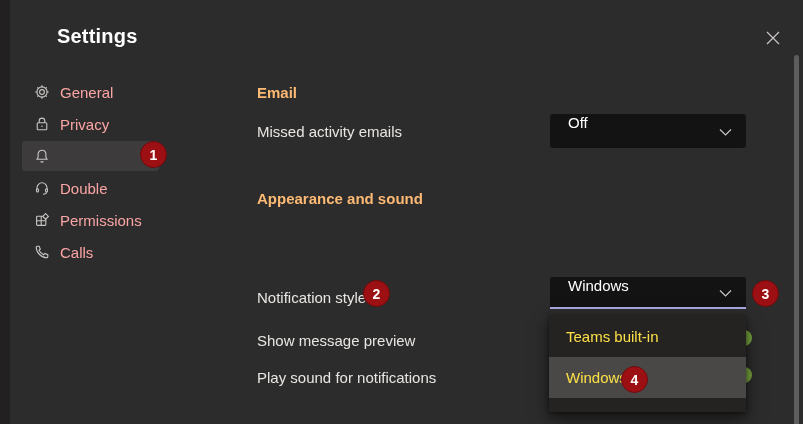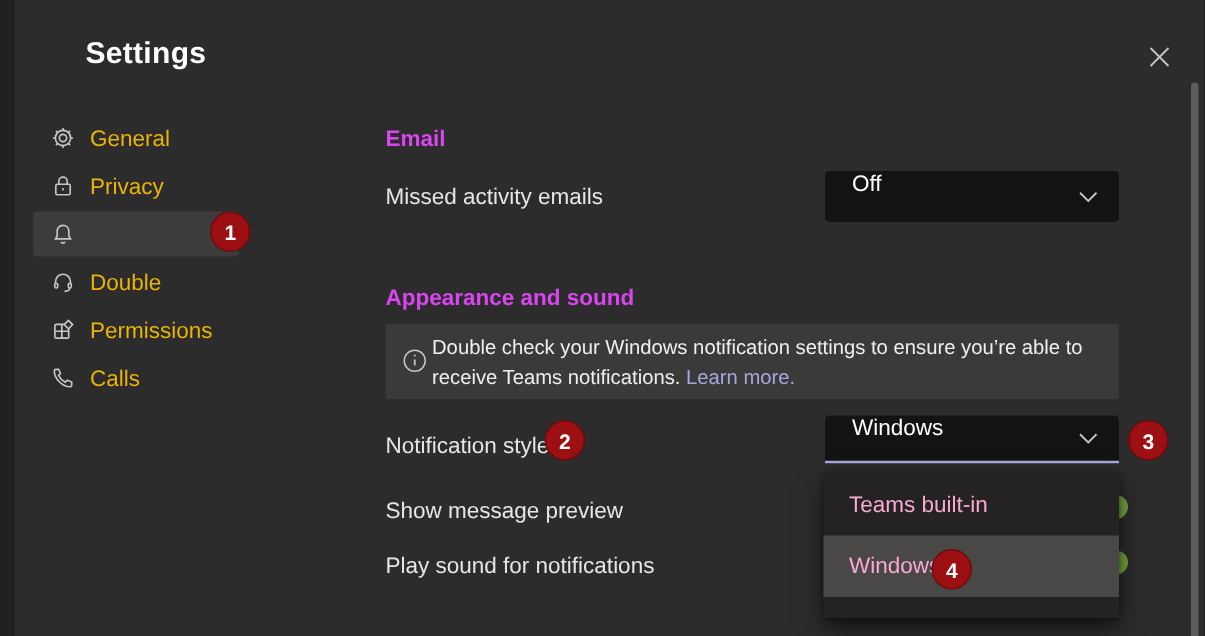--- a/index.html
+++ b/index.html
@@ -33,33 +33,33 @@
 
   
   .side-item {
     left: 22px; width: 137px; height: 30px;
     display: flex; align-items: center;
     padding-left: 11px; border-radius: 3px; cursor: pointer;
   }
   .side-item.selected { background: #3d3b3b; }
   .side-item .icn { width: 17px; height: 17px; margin-right: 10px; display: flex; align-items: center; justify-content: center; }
   .side-item .icn svg { stroke: #c8c6c4; fill: none; stroke-width: 1.1; }
-  .side-item .lbl { font-size: 15px; color: #eab308; white-space: nowrap; }
+  .side-item .lbl { font-size: 15px; color: #fca5a5; white-space: nowrap; }
 
   
   .badge {
     width: 27px; height: 27px; border-radius: 50%;
     background: #9c1013; border: 1px solid #6f0a0d;
     color: #ffffff; font-size: 14px; font-weight: 600;
     display: flex; align-items: center; justify-content: center;
     z-index: 6;
   }
 
   
-  .section-heading { left: 257px; font-size: 15px; font-weight: 700; color: #d946ef; }
+  .section-heading { left: 257px; font-size: 15px; font-weight: 700; color: #fdba74; }
   .row-label { left: 257px; font-size: 15px; color: #e8e6e3; text-align: center; }
 
   .select-box {
     left: 550px; width: 196px; height: 34px;
     background: #141313; border: none; border-radius: 3px;
     display: flex; cursor: pointer;
     color: #ffffff; font-size: 15px; font-family: inherit;
   }
   .select-box .val { margin-left: 18px; }
   .select-box .chev { position: absolute; right: 14px; top: 50%; transform: translateY(-50%); }
@@ -84,21 +84,21 @@
     z-index: 1;
   }
 
   .menu {
     left: 549px; top: 315px; width: 197px; height: 97px;
     background: #242322; z-index: 4;
     box-shadow: 0 7px 16px rgba(0,0,0,.55), 0 1px 4px rgba(0,0,0,.4);
   }
   .menu-opt {
     width: 100%; height: 41px; display: flex; align-items: center;
-    padding-left: 17px; font-size: 15px; color: #f9a8d4; cursor: pointer;
+    padding-left: 17px; font-size: 15px; color: #fde047; cursor: pointer;
   }
   .menu-opt:first-child { height: 42px; }
   .menu-opt.highlight { background: #4a4846; }
 </style>
 </head>
 <body>
 
 <div class="screen">
 
   <div class="abs left-strip"></div>
@@ -184,34 +184,20 @@
     <span class="val">Off</span>
     <span class="chev">
       <svg width="13" height="8" viewBox="0 0 13 8">
           <path d="M1 1l5.5 5.5L12 1" stroke-width="1.2"></path>
         </svg>
     </span>
   </div>
 
   <div class="abs section-heading" style="top:190px">Appearance and sound</div>
 
-  <div class="abs banner">
-    <span class="info-icn">
-      <svg width="17" height="17" viewBox="0 0 17 17">
-          <circle cx="8.5" cy="8.5" r="7"></circle>
-          <path d="M8.5 7.6v4" stroke-width="1.2"></path>
-          <circle cx="8.5" cy="5" r="0.7" fill="#c8c6c4" stroke="none"></circle>
-        </svg>
-    </span>
-    <div class="txt">
-      <span>Double check your Windows notification settings to ensure you’re able to receive</span>
-      <span>Teams notifications.</span>
-      <a class="learn-link">Learn more.</a>
-    </div>
-  </div>
 
   <div class="abs row-label" style="top:289px">Notification style</div>
   <div class="abs badge" style="left:363px; top:280px">2</div>
 
   <div class="abs select-box focused" style="top:277px">
     <span class="val">Windows</span>
     <span class="chev">
       <svg width="13" height="8" viewBox="0 0 13 8">
           <path d="M1 1l5.5 5.5L12 1" stroke-width="1.2"></path>
         </svg>

